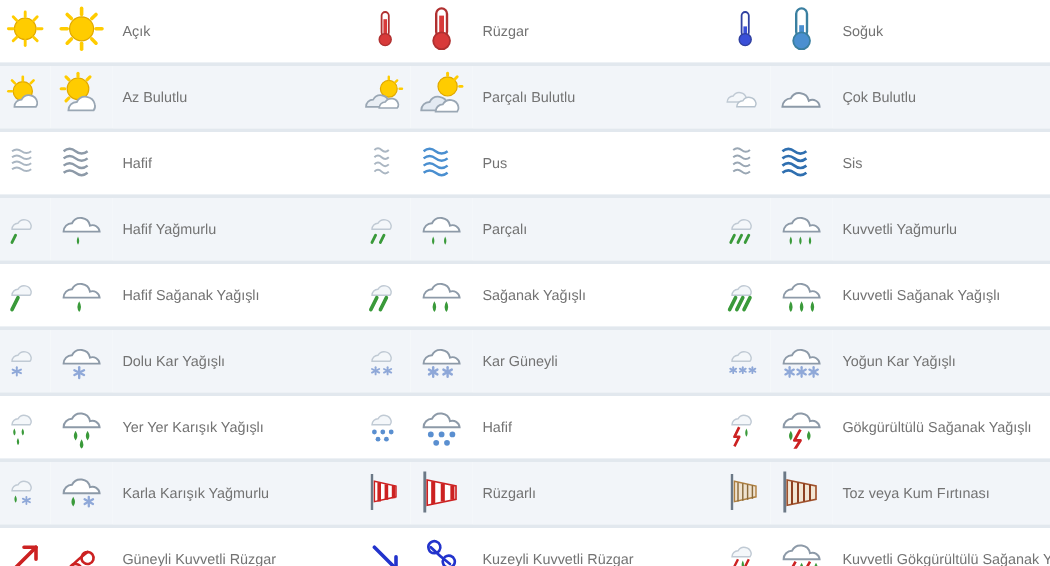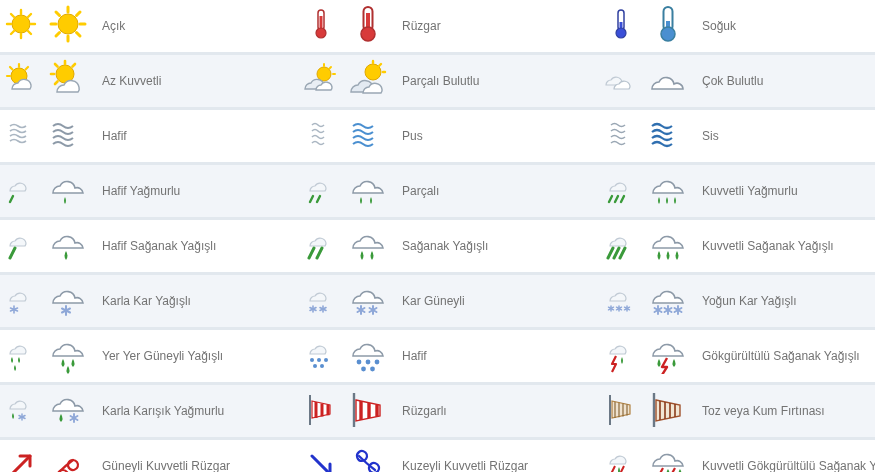--- a/index.html
+++ b/index.html
@@ -176,21 +176,21 @@
               <line x1="16" y1="2" x2="16" y2="5"></line>
                 <line x1="2" y1="15" x2="5" y2="15"></line>
               <line x1="6" y1="5" x2="8.5" y2="7.5"></line>
                 <line x1="26" y1="5" x2="23.5" y2="7.5"></line>
               <line x1="6" y1="25" x2="8.5" y2="22.5"></line>
             </g>
             <path d="M8 33 a7 7 0 0 1 7 -7 a8 8 0 0 1 15 2 a5.5 5.5 0 0 1 -1 5 z" fill="#ffffff" stroke="#9aa7b4" stroke-width="1.5"></path>
           </svg>
         </span>
       </td>
-      <td class="cell label">Az Kuvvetli</td>
+      <td class="cell label">Az Bulutlu</td>
 
       <td class="cell icon-a">
         <span class="icon-wrap">
           <svg width="38" height="40" viewBox="0 0 38 40">
             <circle cx="22" cy="15" r="7" fill="#ffcc00" stroke="#e0a800" stroke-width="1"></circle>
             <g stroke="#ffcc00" stroke-width="2" stroke-linecap="round">
               <line x1="22" y1="5" x2="22" y2="7"></line>
                 <line x1="31" y1="15" x2="33" y2="15"></line>
               <line x1="29" y1="8" x2="27.5" y2="9.5"></line>
             </g>
@@ -483,21 +483,21 @@
           <svg width="38" height="40" viewBox="0 0 38 40">
             <path d="M4 24 a7 7 0 0 1 7 -7 a8 8 0 0 1 15 2 a6 6 0 0 1 8 5 z" fill="#ffffff" stroke="#8d9aa8" stroke-width="1.6"></path>
             <g stroke="#8fa8d8" stroke-width="2" stroke-linecap="round">
               <line x1="17" y1="27" x2="17" y2="36"></line>
                 <line x1="13" y1="29.5" x2="21" y2="33.5"></line>
               <line x1="21" y1="29.5" x2="13" y2="33.5"></line>
             </g>
           </svg>
         </span>
       </td>
-      <td class="cell label">Karla Kar Yağışlı</td>
+      <td class="cell label">Dolu Kar Yağışlı</td>
 
       <td class="cell icon-a">
         <span class="icon-wrap">
           <svg width="38" height="40" viewBox="0 0 38 40">
             <path d="M8 22 a5 5 0 0 1 5 -5 a6 6 0 0 1 11 2 a4 4 0 0 1 -1 3 z" fill="#f4f7fa" stroke="#c0cad4" stroke-width="1.2"></path>
             <g stroke="#8fa8d8" stroke-width="1.6" stroke-linecap="round">
               <line x1="11" y1="27" x2="11" y2="33"></line>
                 <line x1="8" y1="28.5" x2="14" y2="31.5"></line>
               <line x1="14" y1="28.5" x2="8" y2="31.5"></line>
               <line x1="21" y1="27" x2="21" y2="33"></line>
@@ -584,21 +584,21 @@
           <svg width="38" height="40" viewBox="0 0 38 40">
             <path d="M4 22 a7 7 0 0 1 7 -7 a8 8 0 0 1 15 2 a6 6 0 0 1 8 5 z" fill="#ffffff" stroke="#8d9aa8" stroke-width="1.6"></path>
             <g fill="#3a9a3a">
               <path d="M14 25 q3 5 0 8 q-3 -3 0 -8"></path>
               <path d="M24 25 q3 5 0 8 q-3 -3 0 -8"></path>
               <path d="M19 32 q3 5 0 8 q-3 -3 0 -8"></path>
             </g>
           </svg>
         </span>
       </td>
-      <td class="cell label">Yer Yer Güneyli Yağışlı</td>
+      <td class="cell label">Yer Yer Karışık Yağışlı</td>
 
       <td class="cell icon-a">
         <span class="icon-wrap">
           <svg width="38" height="40" viewBox="0 0 38 40">
             <path d="M8 20 a5 5 0 0 1 5 -5 a6 6 0 0 1 11 2 a4 4 0 0 1 -1 3 z" fill="#f4f7fa" stroke="#c0cad4" stroke-width="1.2"></path>
             <g fill="#5a8fd0">
               <circle cx="10" cy="26" r="2"></circle>
                 <circle cx="17" cy="26" r="2"></circle>
               <circle cx="24" cy="26" r="2"></circle>
                 <circle cx="13" cy="32" r="2"></circle>

